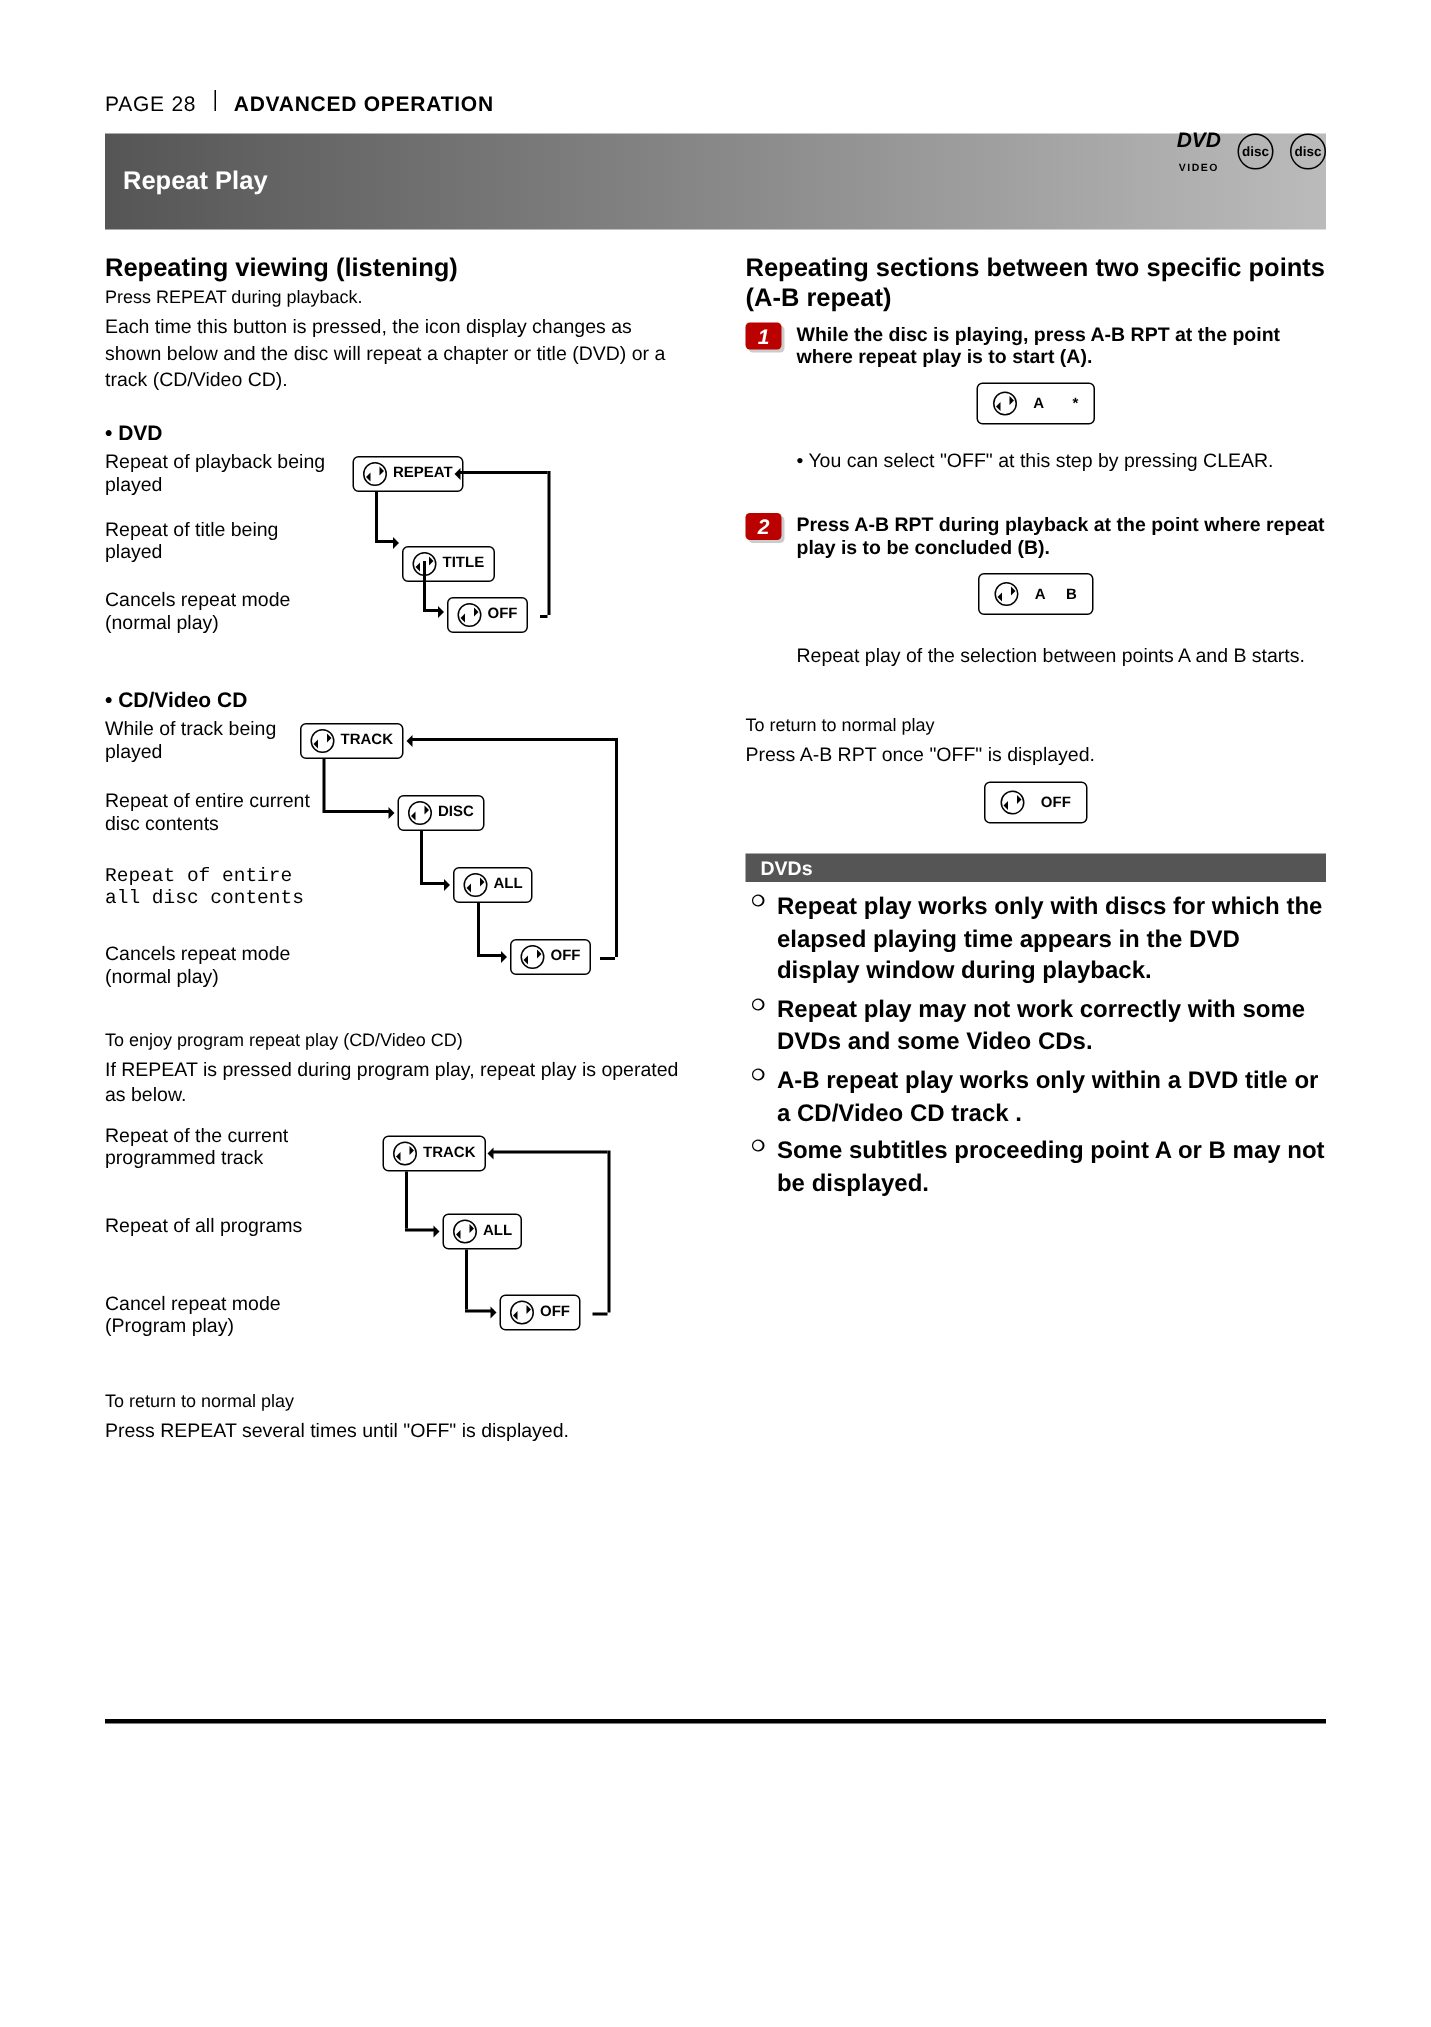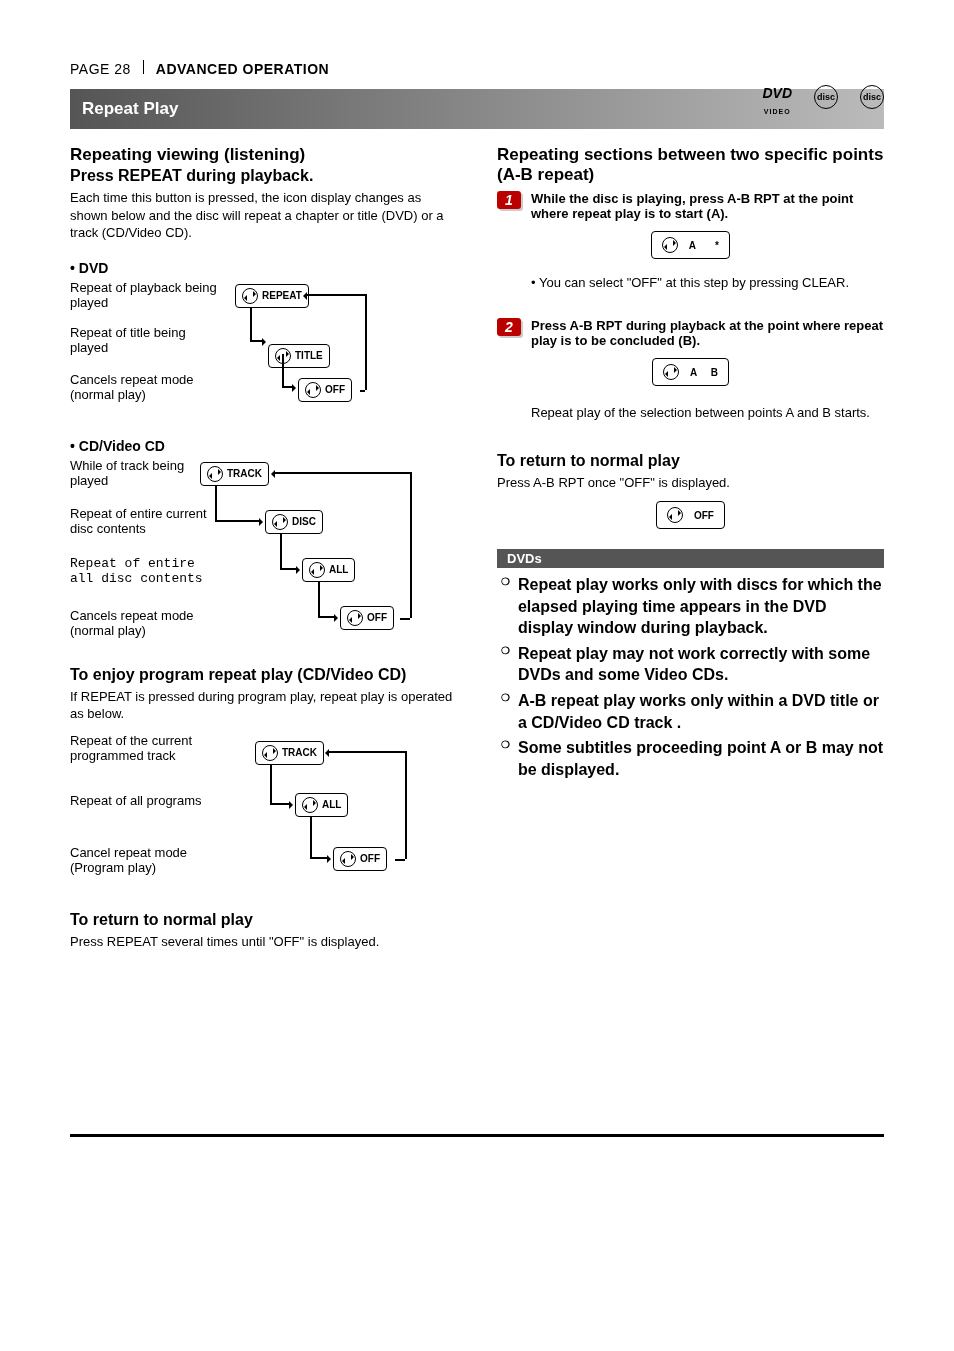--- a/index.html
+++ b/index.html
@@ -19,37 +19,37 @@
     margin-bottom: 12px;
   }
   .page-num { font-size: 14px; letter-spacing: 0.5px; }
   .page-divider { border-left: 1px solid #000; height: 14px; margin: 0 4px; }
   .page-section { font-size: 14px; font-weight: bold; letter-spacing: 0.5px; }
   .title-bar {
     background: linear-gradient(to right, #555, #bbb);
     color: #fff;
     font-weight: bold;
     font-size: 17px;
-    padding: 10px 12px;
+    padding: 22px 12px;
     margin-bottom: 12px;
   }
-  .logos { float: right; display: flex; gap: 22px; margin-top: -4px;}
+  .logos { float: right; display: flex; gap: 11px; align-items: center; margin-top: -4px;}
   .dvd-logo { font-weight:bold; font-style:italic; font-size:14px; border:none; text-align:center;}
   .dvd-logo .sub{font-size:7px; font-style:normal; letter-spacing:1px;}
   .disc-outline{
     width:22px;height:22px; border:1.5px solid #000; border-radius:50%;
     display:inline-flex;align-items:center;justify-content:center;font-size:9px;font-weight:bold;
   }
   .columns {
     display: flex;
     gap: 40px;
   }
   .col { flex: 1; }
   h2 { font-size: 17px; font-weight: bold; margin: 4px 0 2px; }
-  h3.sub { font-size: 16px; font-weight: bold; margin: 2px 0 4px; }
+  h3.sub { font-size: 12px; font-weight: normal; margin: 2px 0 4px; }
   h3.bullet { font-size: 14px; font-weight: bold; margin: 18px 0 4px; }
   p { margin: 4px 0; line-height: 1.35; }
   .icon-pill {
     display:inline-flex; align-items:center; gap:4px;
     border:1.5px solid #000; border-radius:4px; padding:3px 6px;
     background:#fff; font-size:10px; font-weight:bold;
   }
   .repeat-glyph {
     width:14px; height:14px; border:1.5px solid #000; border-radius:50%;
     position:relative; display:inline-block;

